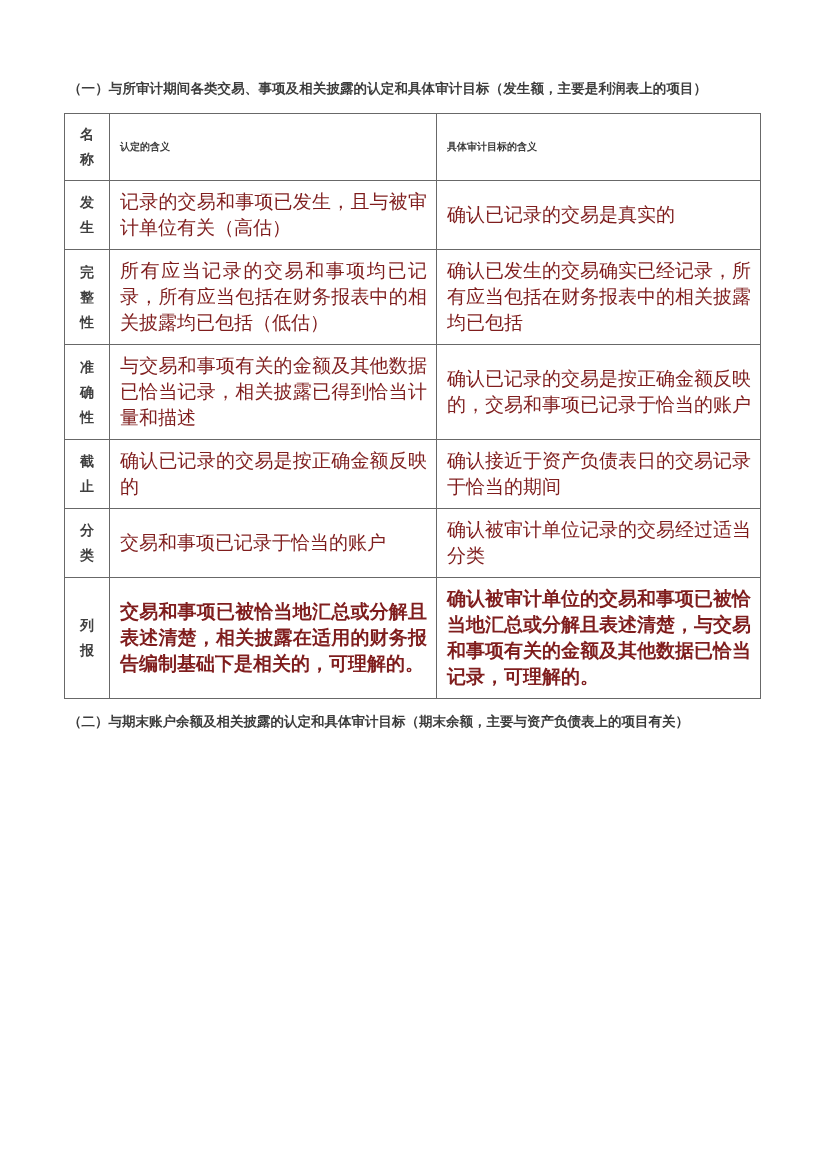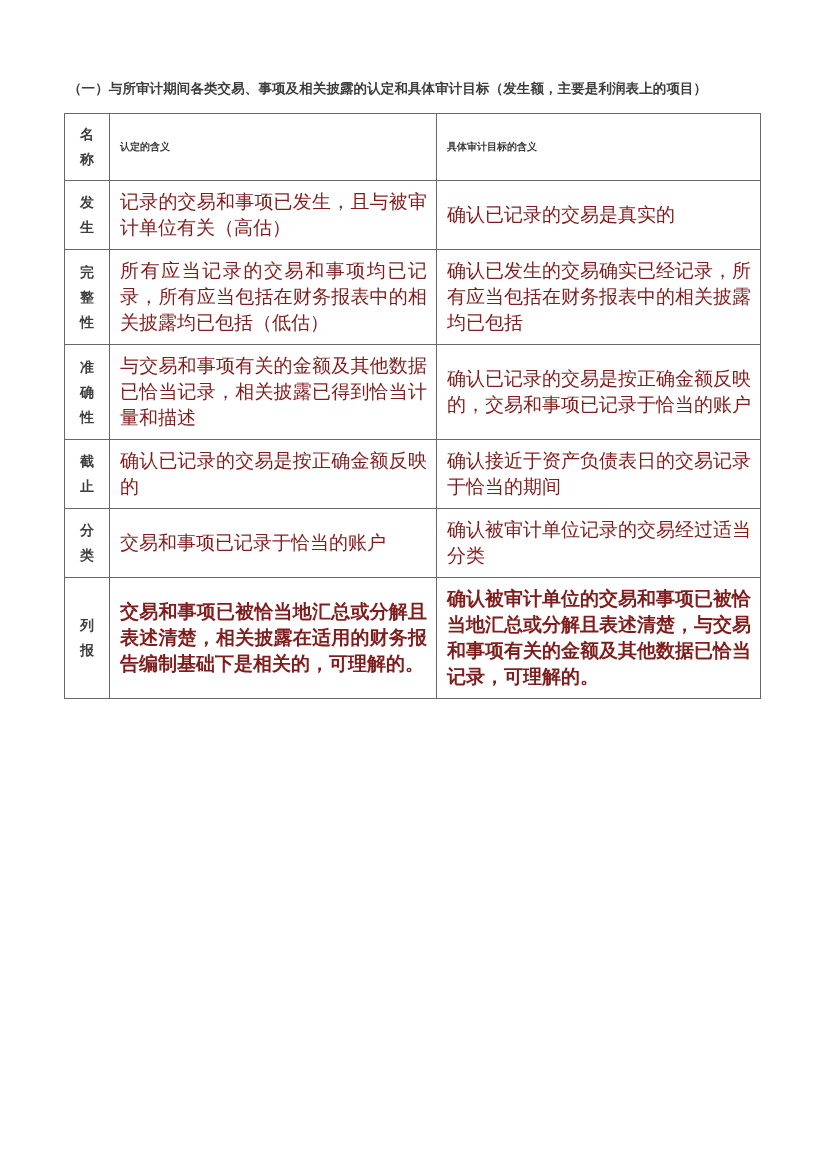--- a/index.html
+++ b/index.html
@@ -187,15 +187,16 @@
           <td class="cell-name">
             <span class="ch">列</span>
             <span class="ch">报</span>
           </td>
           <td class="cell-body">交易和事项已被恰当地汇总或分解且表述清楚，相关披露在适用的财务报告编制基础下是相关的，可理解的。</td>
           <td class="cell-body">确认被审计单位的交易和事项已被恰当地汇总或分解且表述清楚，与交易和事项有关的金额及其他数据已恰当记录，可理解的。</td>
         </tr>
       </tbody>
     </table>
 
+    <div class="footer-line">（二）与期末账户余额及相关披露的认定和具体审计目标（期末余额，主要与资产负债表上的项目有关）</div>
 
   </div>
 </div>
 
 </body></html>

